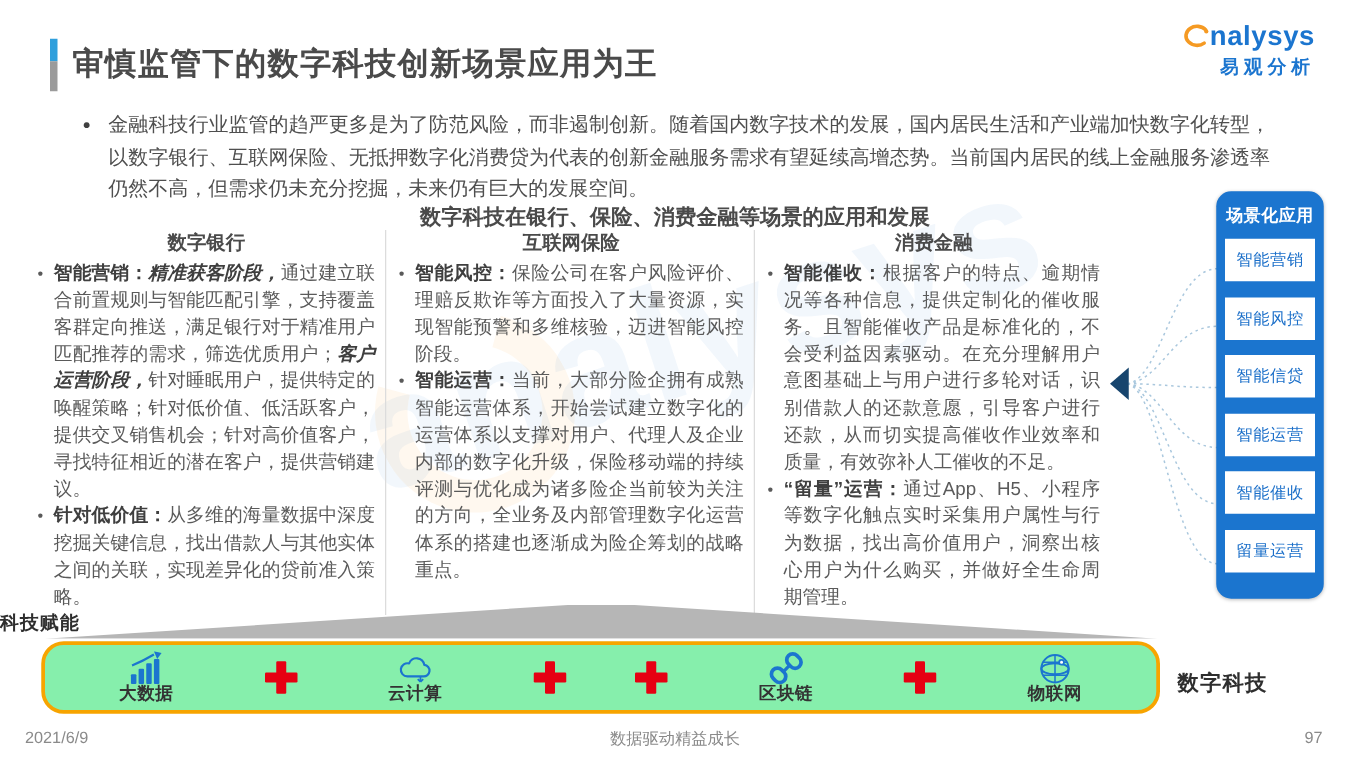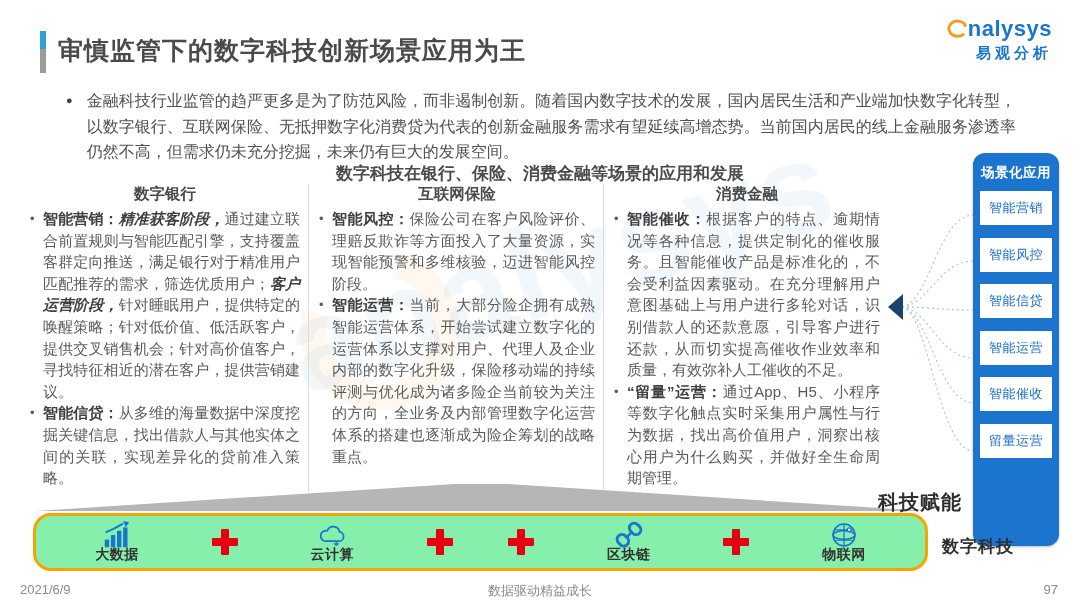--- a/index.html
+++ b/index.html
@@ -46,33 +46,33 @@
   .col-item { display:flex; }
   .col-item .b { color:#5a5a5a; font-size:13px; line-height:21.6px; width:13px; flex:none; }
   .col-item p { font-size:15px; line-height:21.6px; color:#5a5a5a; text-align:justify; }
   .seg-term { font-weight:bold; color:#3f3f3f; }
   .seg-em { font-weight:bold; font-style:italic; color:#3f3f3f; }
 
   
   .connector { position:absolute; left:886px; top:190px; width:88px; height:290px; }
 
   
-  .scenario { position:absolute; left:973px; top:153px; width:86px; height:393px;
+  .scenario { position:absolute; left:973px; top:153px; width:86px; height:326px;
     background:#1b75cf; border-radius:12px; padding:8px 7px 6px 7px; box-shadow:0 1px 3px rgba(0,0,0,0.25); }
   .scenario-header { color:#ffffff; font-size:13.5px; font-weight:bold; text-align:center; margin:3px 0 9px 0; letter-spacing:0.5px; }
   .scenario-btn { background:#ffffff; border-radius:0; height:34px; margin-bottom:12.5px;
     display:flex; align-items:center; justify-content:center;
     color:#1b6fc9; font-size:13px; letter-spacing:0.5px; }
   .scenario-btn:last-child { margin-bottom:0; }
 
   
   .band { position:absolute; left:36px; top:484px; width:890px; height:27px; background:#b6b6b6;
     -webkit-clip-path:polygon(0 100%, 47% 0, 53% 0, 100% 100%); clip-path:polygon(0 100%, 47% 0, 53% 0, 100% 100%); }
-  .band-label { position:absolute; left:0; top:489px; width:962px; text-align:right;
-    font-size:20px; font-weight:bold; color:#2e2e2e; letter-spacing:1px; }
+  .band-label { position:absolute; left:0; top:489px; width:962px; text-align:left;
+    font-size:15px; font-weight:bold; color:#2e2e2e; letter-spacing:1px; }
 
   
   .tech-box { position:absolute; left:33px; top:513px; width:895px; height:58px;
     border:3px solid #f7a400; border-radius:18px; background:#86efac;
     display:flex; align-items:center; justify-content:space-between; padding:0 42px; }
   .tech-item { display:flex; flex-direction:column; align-items:center; width:78px; }
   .tech-item svg { width:28px; height:28px; margin-bottom:-3px; }
   .tech-item .lbl { font-size:14px; font-weight:bold; color:#333333; letter-spacing:0.5px; }
   .plus { position:relative; width:26px; height:26px; flex:none; }
   .plus::before, .plus::after { content:""; position:absolute; background:#e60012; border-radius:1px; }
@@ -121,21 +121,21 @@
 
   <div class="columns" id="columns">
       <div class="col col-1">
         <div class="col-header">数字银行</div>
         <div class="col-item">
           <span class="b">•</span>
           <p><span class="seg-term">智能营销：</span><span class="seg-em">精准获客阶段，</span><span class="seg-normal">通过建立联合前置规则与智能匹配引擎，支持覆盖客群定向推送，满足银行对于精准用户匹配推荐的需求，筛选优质用户；</span><span class="seg-em">客户运营阶段，</span><span class="seg-normal">针对睡眠用户，提供特定的唤醒策略；针对低价值、低活跃客户，提供交叉销售机会；针对高价值客户，寻找特征相近的潜在客户，提供营销建议。</span></p>
         </div>
         <div class="col-item">
           <span class="b">•</span>
-          <p><span class="seg-term">智能信贷：</span><span class="seg-normal">从多维的海量数据中深度挖掘关键信息，找出借款人与其他实体之间的关联，实现差异化的贷前准入策略。</span></p>
+          <p><span class="seg-term">针对低价值：</span><span class="seg-normal">从多维的海量数据中深度挖掘关键信息，找出借款人与其他实体之间的关联，实现差异化的贷前准入策略。</span></p>
         </div>
       </div>
       <div class="col col-2">
         <div class="col-header">互联网保险</div>
         <div class="col-item">
           <span class="b">•</span>
           <p><span class="seg-term">智能风控：</span><span class="seg-normal">保险公司在客户风险评价、理赔反欺诈等方面投入了大量资源，实现智能预警和多维核验，迈进智能风控阶段。</span></p>
         </div>
         <div class="col-item">
           <span class="b">•</span>

